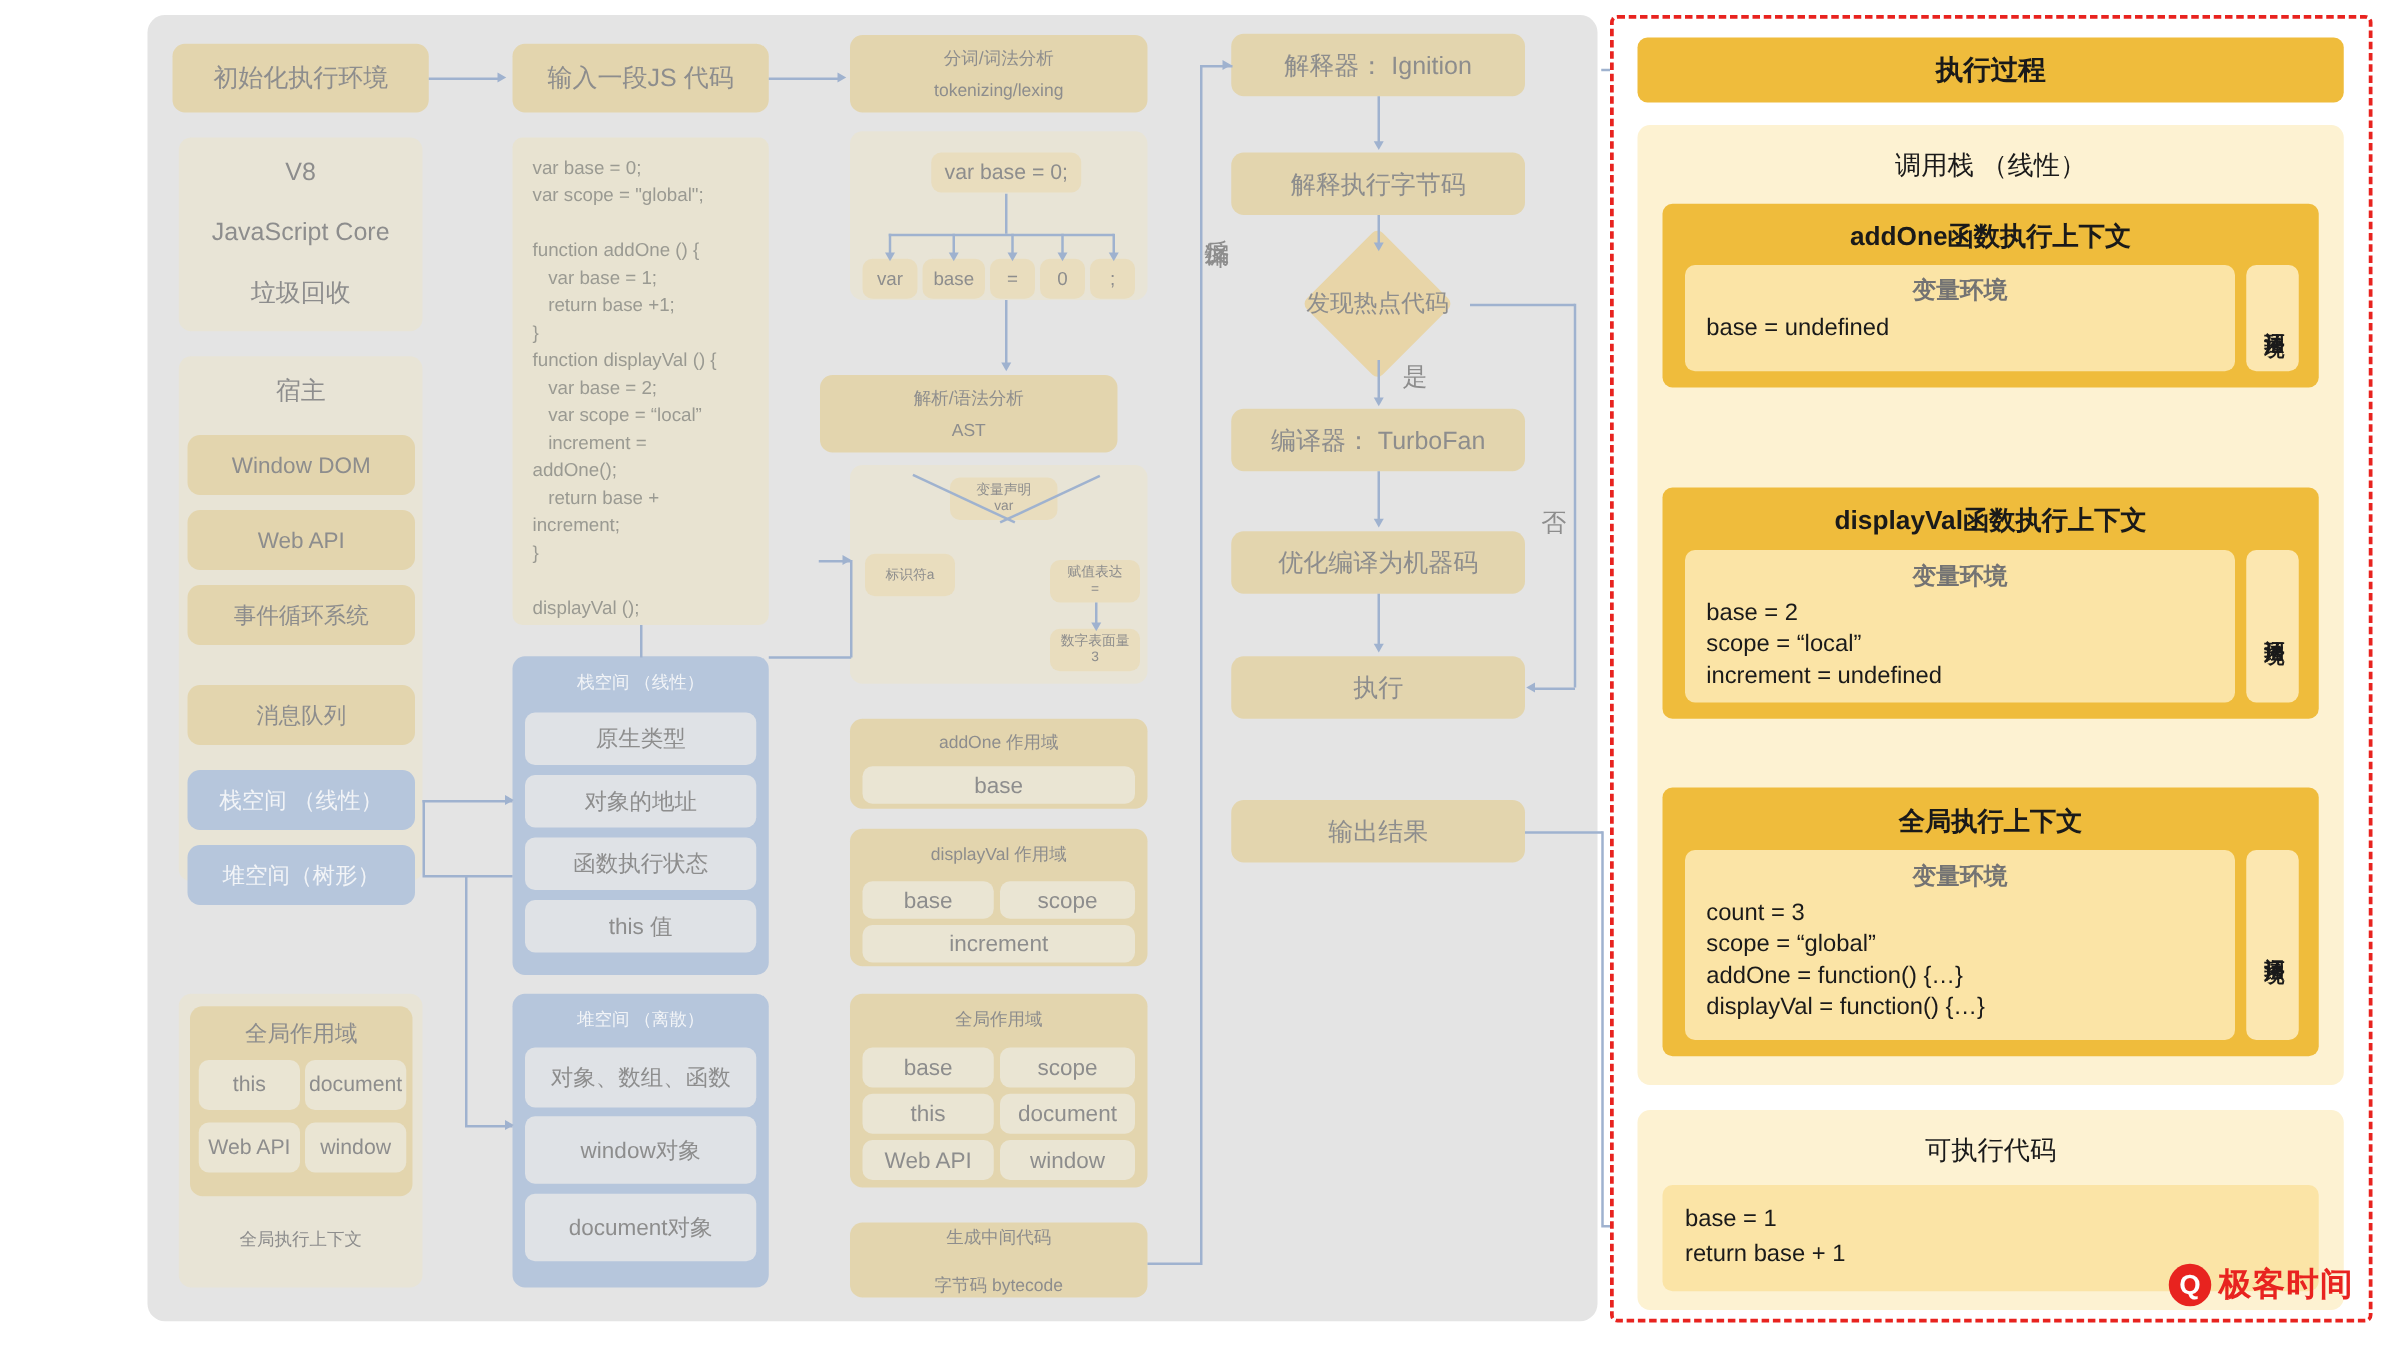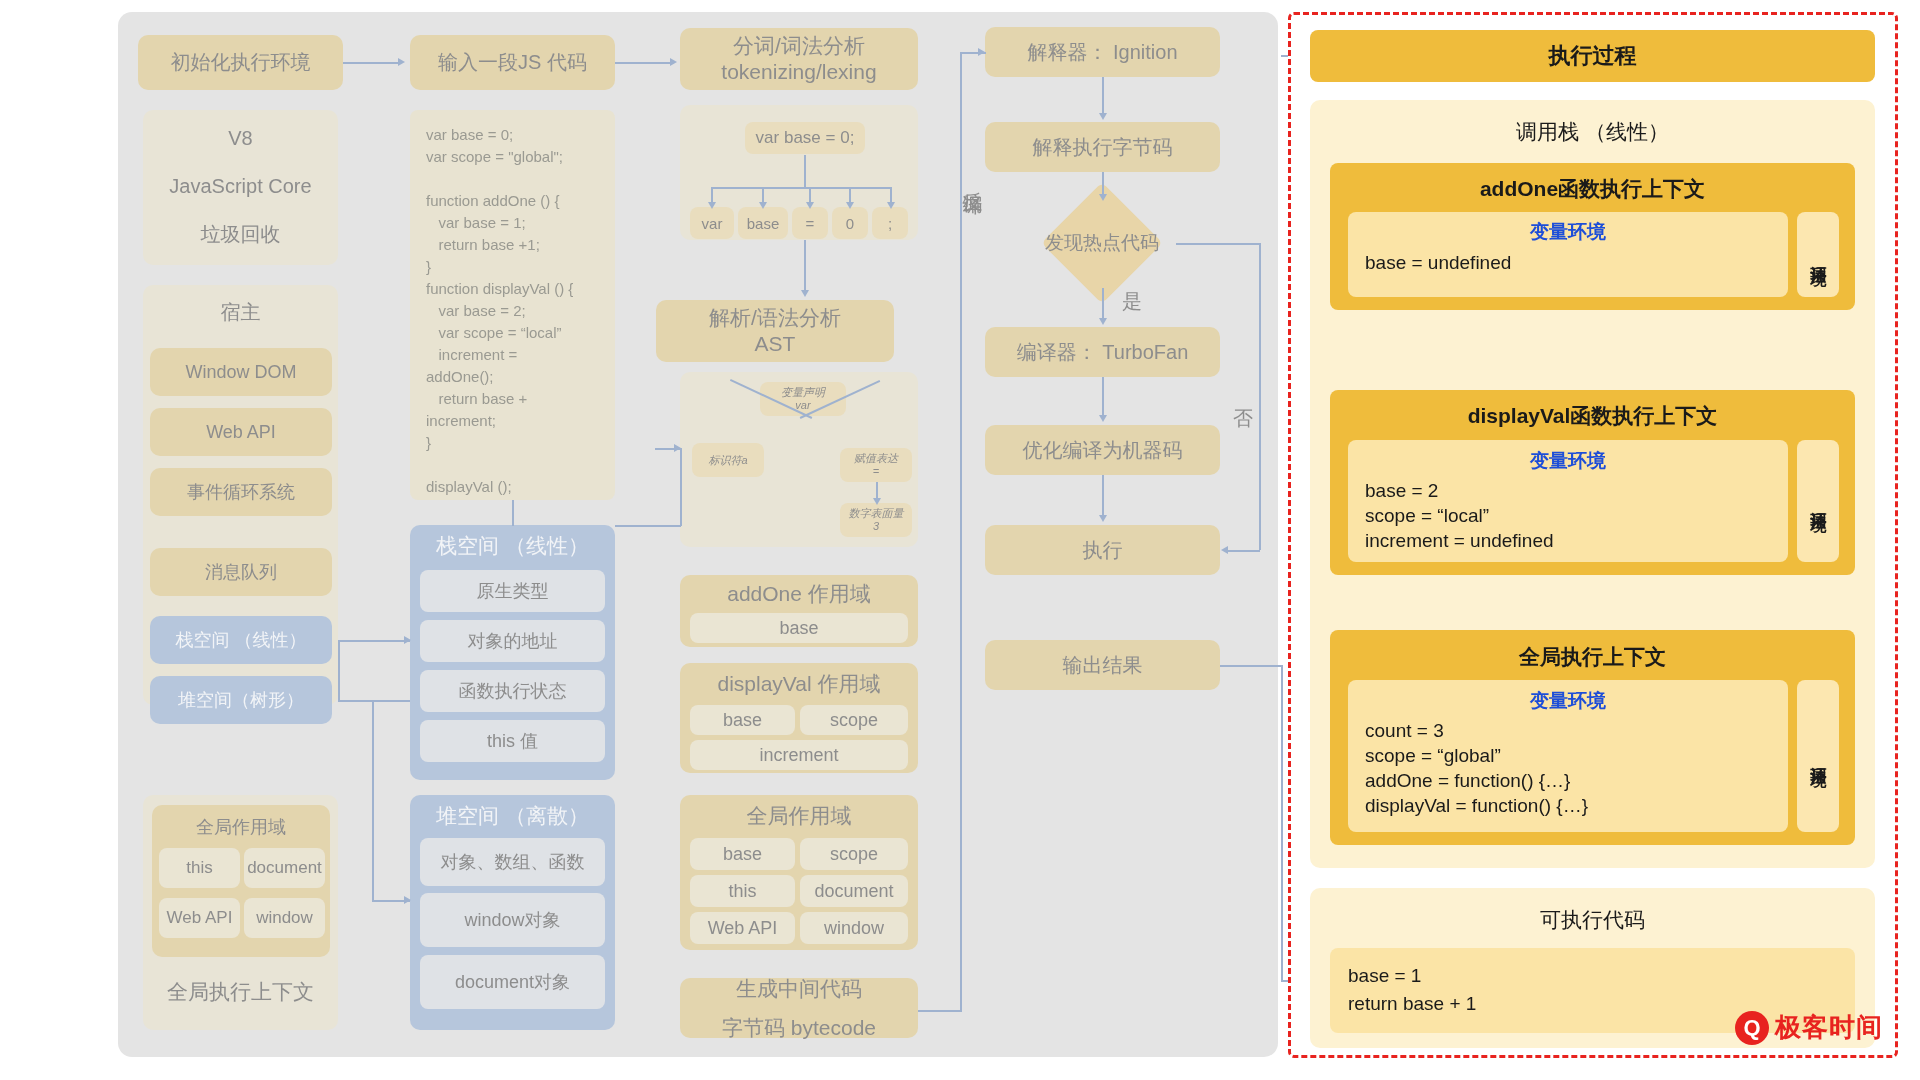--- a/index.html
+++ b/index.html
@@ -16,24 +16,24 @@
   .panel-beige{background:#e8e4d6;border-radius:10px;}
   .tan{background:#e3d5ae;border-radius:10px;color:#8d8d8d;}
   .tan-soft{background:#e9ddbe;border-radius:8px;color:#8d8d8d;}
   .cream{background:#eae5d3;border-radius:8px;color:#8d8d8d;}
   .blue{background:#b6c6dc;border-radius:10px;color:#f2f4f7;}
   .blue-inner{background:#dfe2e6;border-radius:8px;color:#8d8d8d;}
 
   .lbl{color:#8d8d8d;}
   .t17{font-size:17px;}
   .t18{font-size:18px;}
-  .t19{font-size:21px;}
+  .t19{font-size:14px;}
   .t20{font-size:20px;}
   .t15{font-size:15px;}
-  .t11{font-size:11px;font-style:italic;}
+  .t11{font-size:11px;}
 
   
   .codebox{background:#e8e3d1;border-radius:8px;color:#9a9a92;
            font-size:15px;line-height:22px;padding:14px 16px;white-space:pre-wrap;}
 
   
   .diamond{background:#e8d5a8;transform:rotate(45deg);border-radius:6px;}
   .diamond-label{position:absolute;inset:0;display:flex;align-items:center;
                  justify-content:center;color:#8d8d8d;font-size:19px;}
 
@@ -50,21 +50,21 @@
 
   .vtext{writing-mode:vertical-rl;text-orientation:upright;color:#8d8d8d;}
 
   
   .dashed{border:3px dashed #e8231f;border-radius:6px;background:#fff;}
   .ex-head{background:#efbc3c;border-radius:8px;color:#1a1a1a;font-weight:bold;}
   .ex-panel{background:#fdf2d2;border-radius:10px;}
   .ctx{background:#efbc3c;border-radius:8px;}
   .ctx-title{color:#1a1a1a;font-weight:bold;text-align:center;}
   .venv{background:#fbe4a6;border-radius:8px;}
-  .venv-title{color:#1d4ed8;font-weight:bold;text-align:center;}
+  .venv-title{color:#737373;font-weight:bold;text-align:center;}
   .venv-body{color:#1a1a1a;line-height:25px;white-space:pre-wrap;}
   .lexenv{background:#fce7b0;border-radius:8px;display:flex;align-items:center;justify-content:center;}
   .lexenv span{writing-mode:vertical-rl;text-orientation:upright;color:#1a1a1a;
                font-weight:bold;font-size:16px;letter-spacing:1px;}
   .code-yellow{background:#fbe4a6;border-radius:8px;color:#1a1a1a;
                font-size:19px;line-height:28px;padding:14px 18px;white-space:pre-wrap;}
 
   
   .wm{position:absolute;display:flex;align-items:center;gap:6px;}
   .wm-circle{width:34px;height:34px;border-radius:50%;background:#e8231f;

